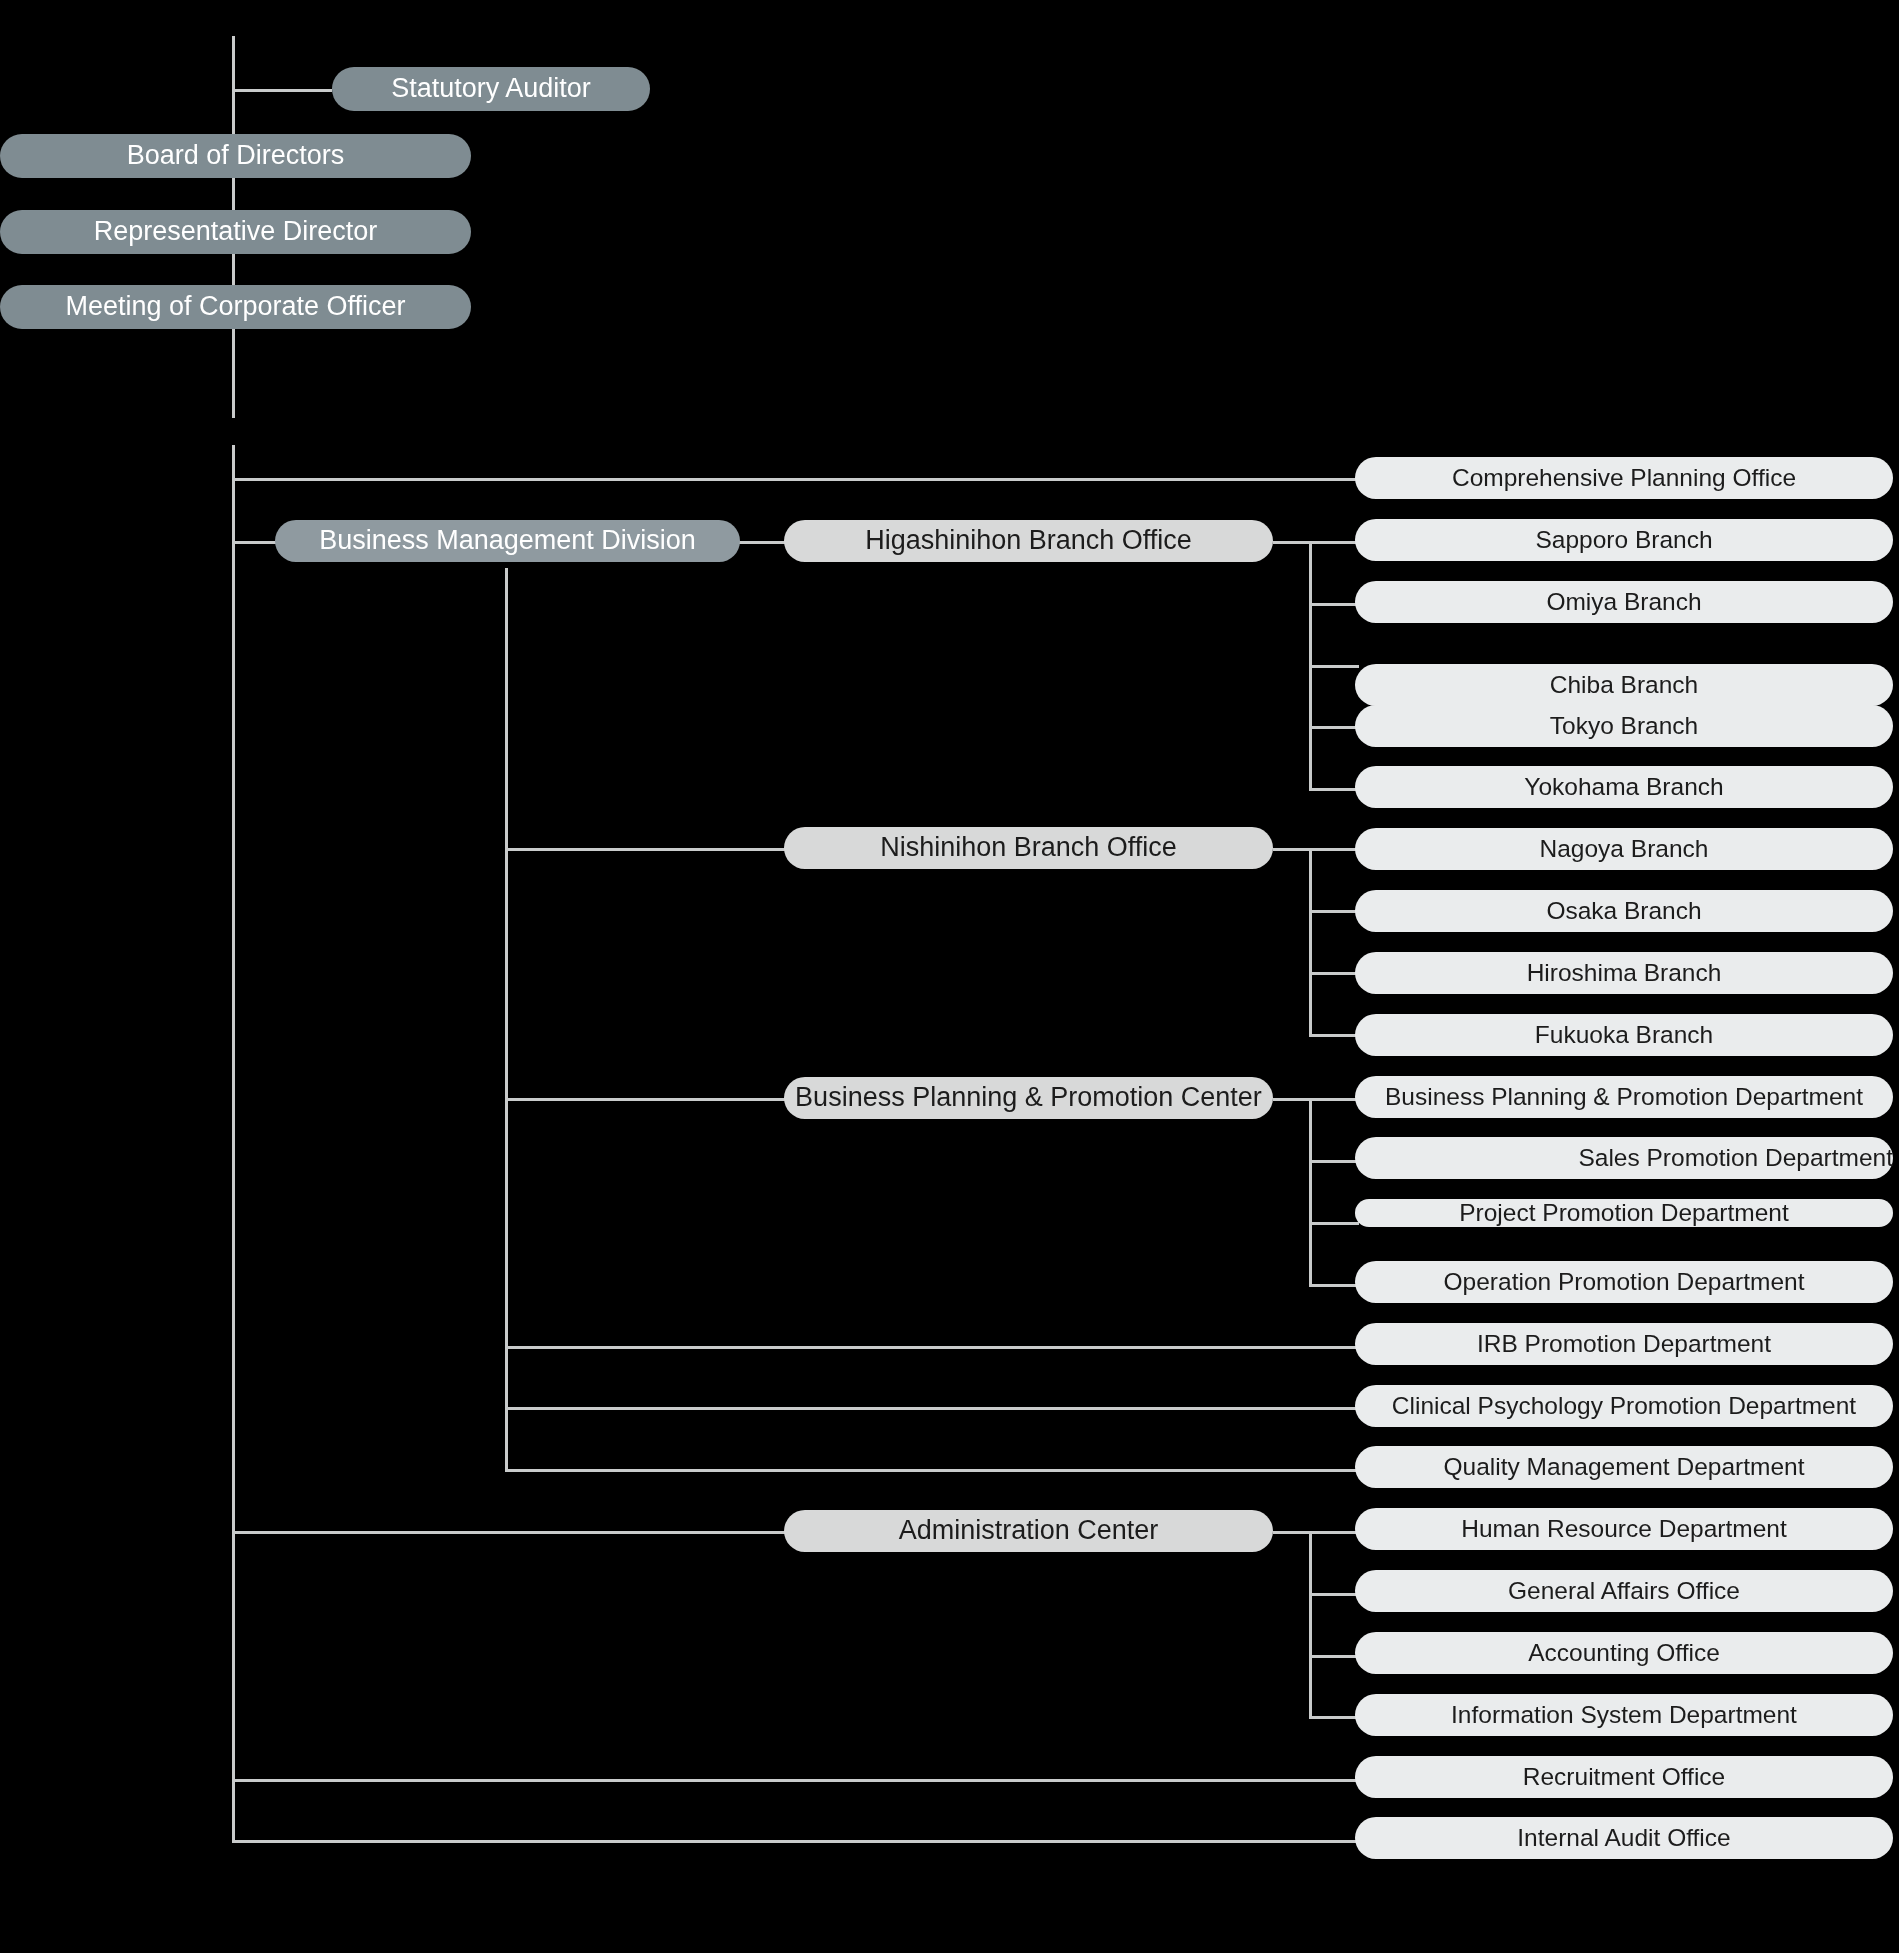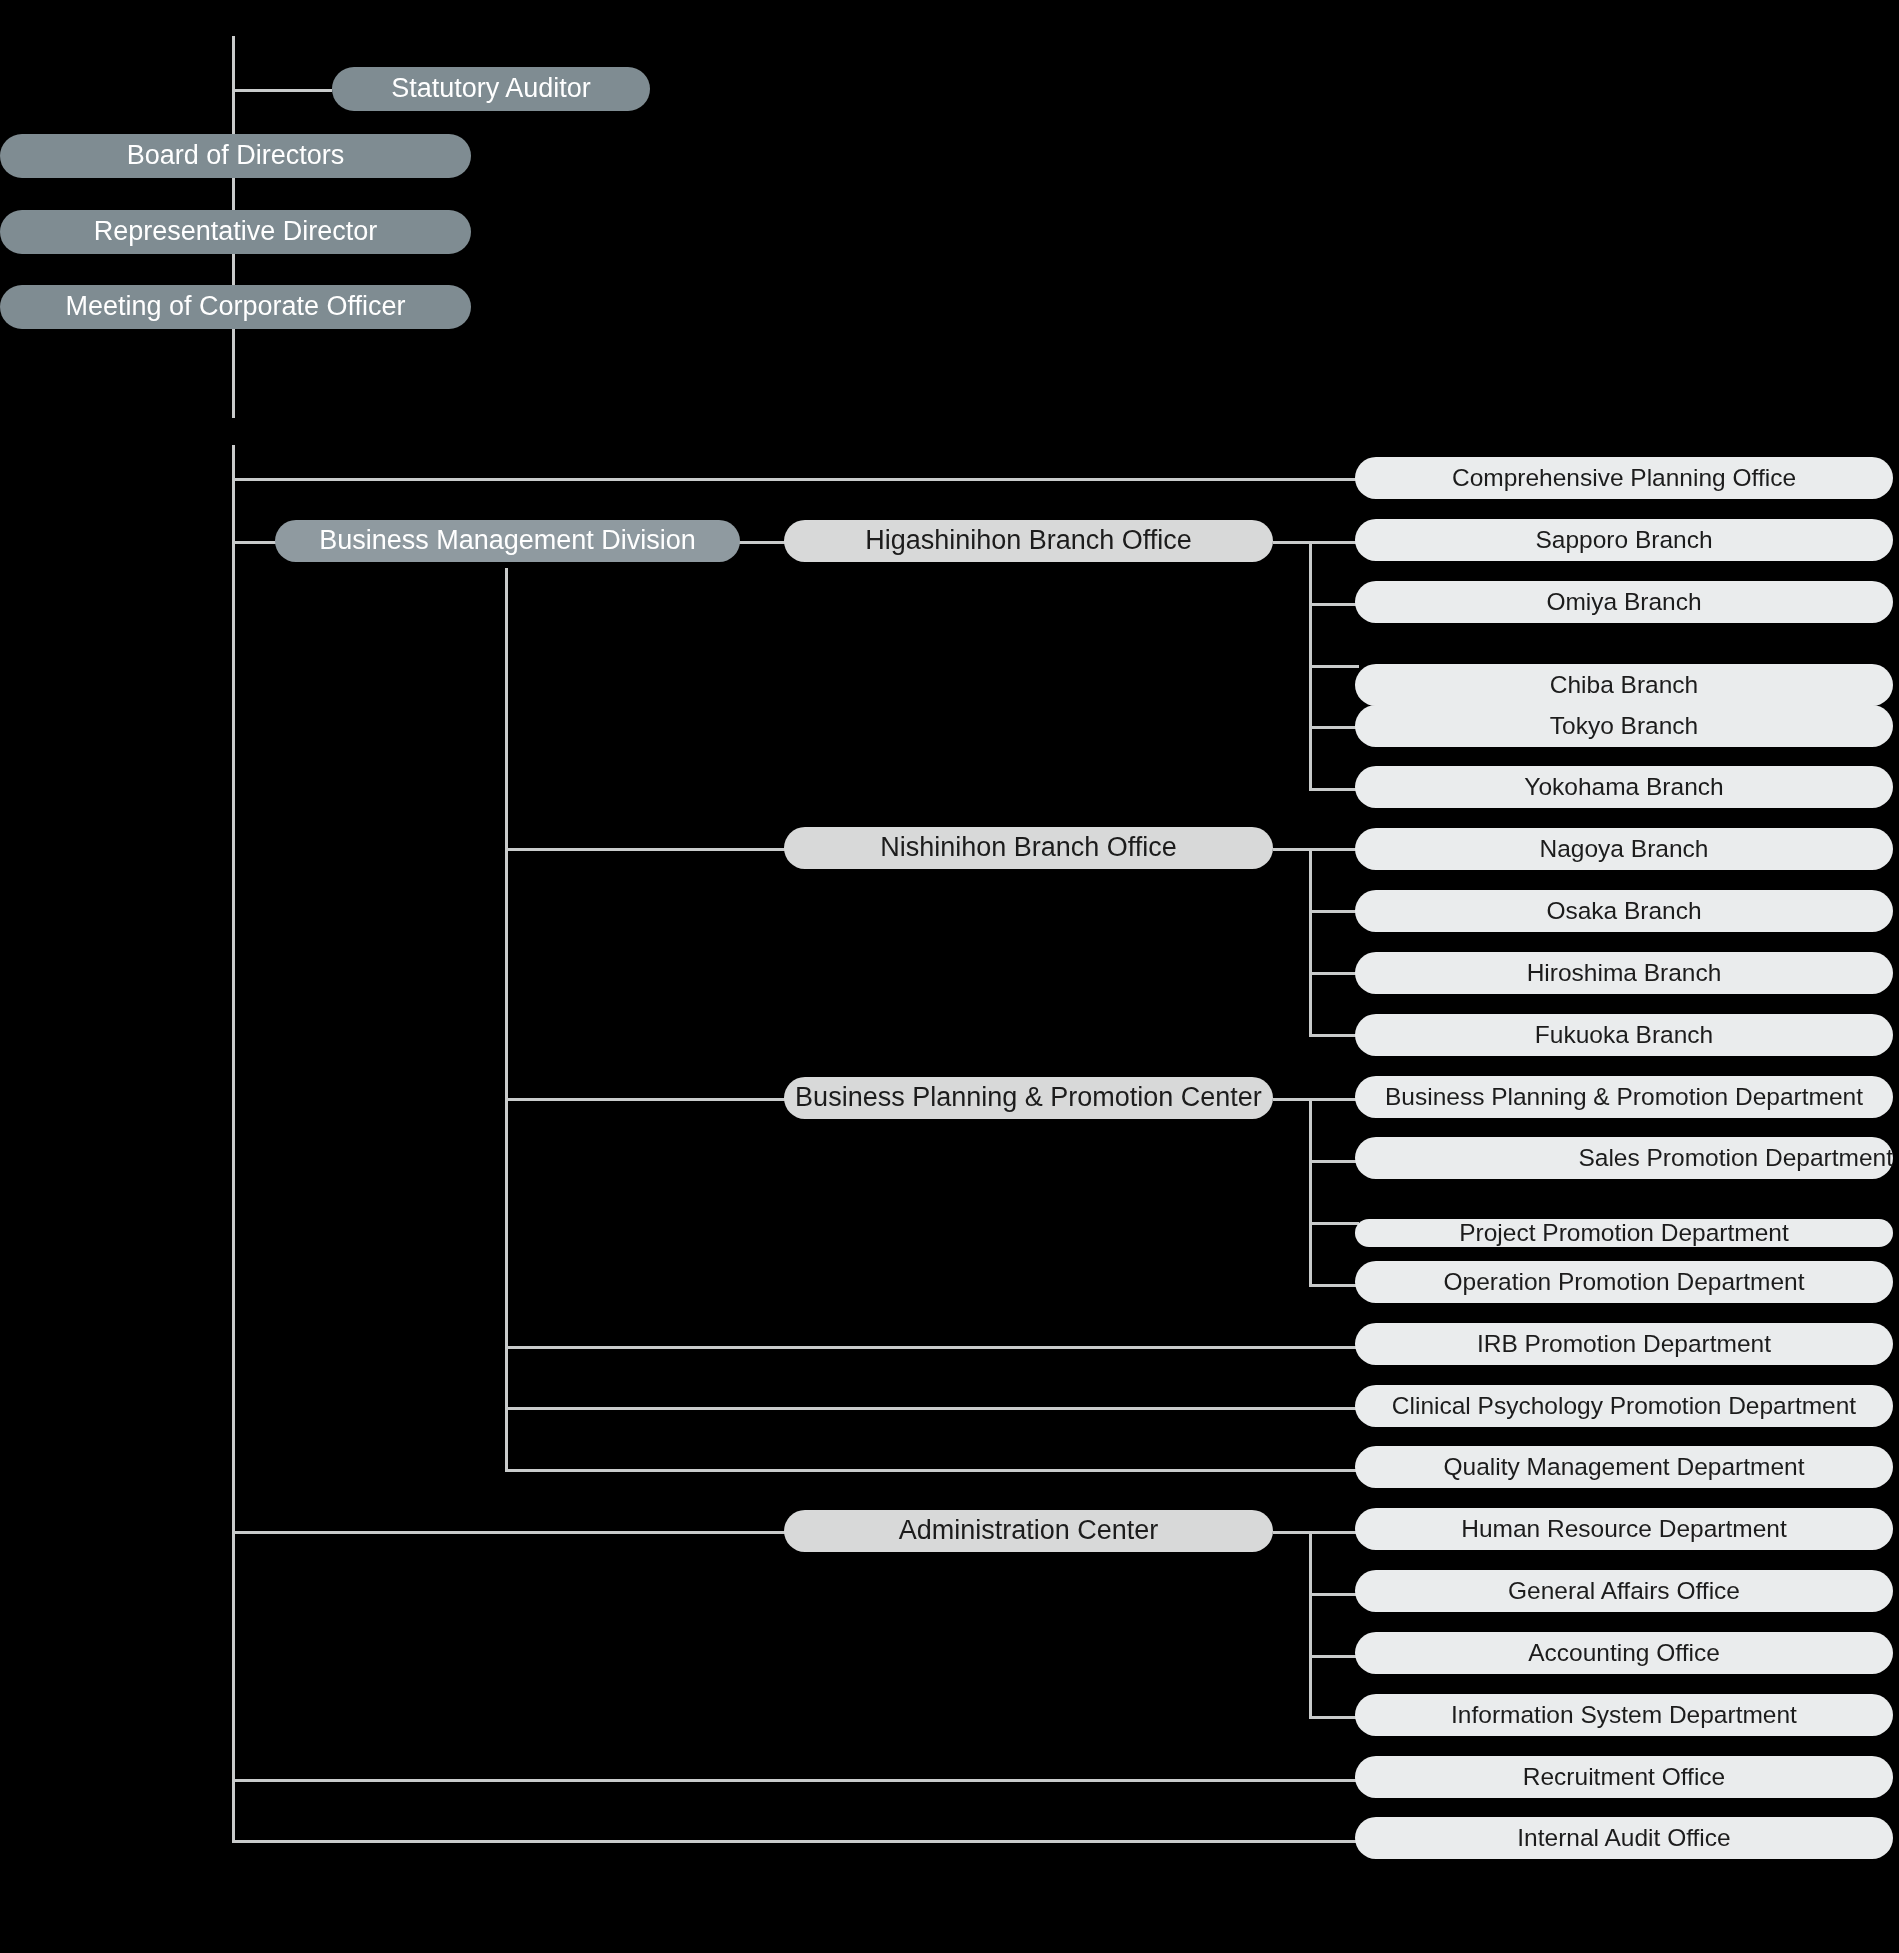--- a/index.html
+++ b/index.html
@@ -161,21 +161,21 @@
       <div class="node lvl-unit" style="left: 1355px; top: 581px; width: 538px; height: 42px;"><span>Omiya Branch</span></div>
       <div class="node lvl-unit" style="left: 1355px; top: 643px; width: 538px; height: 42px; margin-top: 21px;"><span>Chiba Branch</span></div>
       <div class="node lvl-unit" style="left: 1355px; top: 705px; width: 538px; height: 42px; text-align: right;"><span>Tokyo Branch</span></div>
       <div class="node lvl-unit" style="left: 1355px; top: 766px; width: 538px; height: 42px;"><span>Yokohama Branch</span></div>
       <div class="node lvl-unit" style="left: 1355px; top: 828px; width: 538px; height: 42px;"><span>Nagoya Branch</span></div>
       <div class="node lvl-unit" style="left: 1355px; top: 890px; width: 538px; height: 42px;"><span>Osaka Branch</span></div>
       <div class="node lvl-unit" style="left: 1355px; top: 952px; width: 538px; height: 42px;"><span>Hiroshima Branch</span></div>
       <div class="node lvl-unit" style="left: 1355px; top: 1014px; width: 538px; height: 42px;"><span>Fukuoka Branch</span></div>
       <div class="node lvl-unit" style="left: 1355px; top: 1076px; width: 538px; height: 42px;"><span>Business Planning &amp; Promotion Department</span></div>
       <div class="node lvl-unit" style="left: 1355px; top: 1137px; width: 538px; height: 42px; justify-content: flex-end;"><span>Sales Promotion Department</span></div>
-      <div class="node lvl-unit" style="left: 1355px; top: 1199px; width: 538px; height: 28px; margin-top: 20px;"><span>Project Promotion Department</span></div>
+      <div class="node lvl-unit" style="left: 1355px; top: 1199px; width: 538px; height: 28px;"><span>Project Promotion Department</span></div>
       <div class="node lvl-unit" style="left: 1355px; top: 1261px; width: 538px; height: 42px;"><span>Operation Promotion Department</span></div>
       <div class="node lvl-unit" style="left: 1355px; top: 1323px; width: 538px; height: 42px;"><span>IRB Promotion Department</span></div>
       <div class="node lvl-unit" style="left: 1355px; top: 1385px; width: 538px; height: 42px;"><span>Clinical Psychology Promotion Department</span></div>
       <div class="node lvl-unit" style="left: 1355px; top: 1446px; width: 538px; height: 42px;"><span>Quality Management Department</span></div>
       <div class="node lvl-unit" style="left: 1355px; top: 1508px; width: 538px; height: 42px;"><span>Human Resource Department</span></div>
       <div class="node lvl-unit" style="left: 1355px; top: 1570px; width: 538px; height: 42px;"><span>General Affairs Office</span></div>
       <div class="node lvl-unit" style="left: 1355px; top: 1632px; width: 538px; height: 42px;"><span>Accounting Office</span></div>
       <div class="node lvl-unit" style="left: 1355px; top: 1694px; width: 538px; height: 42px;"><span>Information System Department</span></div>
       <div class="node lvl-unit" style="left: 1355px; top: 1756px; width: 538px; height: 42px;"><span>Recruitment Office</span></div>
       <div class="node lvl-unit" style="left: 1355px; top: 1817px; width: 538px; height: 42px;"><span>Internal Audit Office</span></div>

